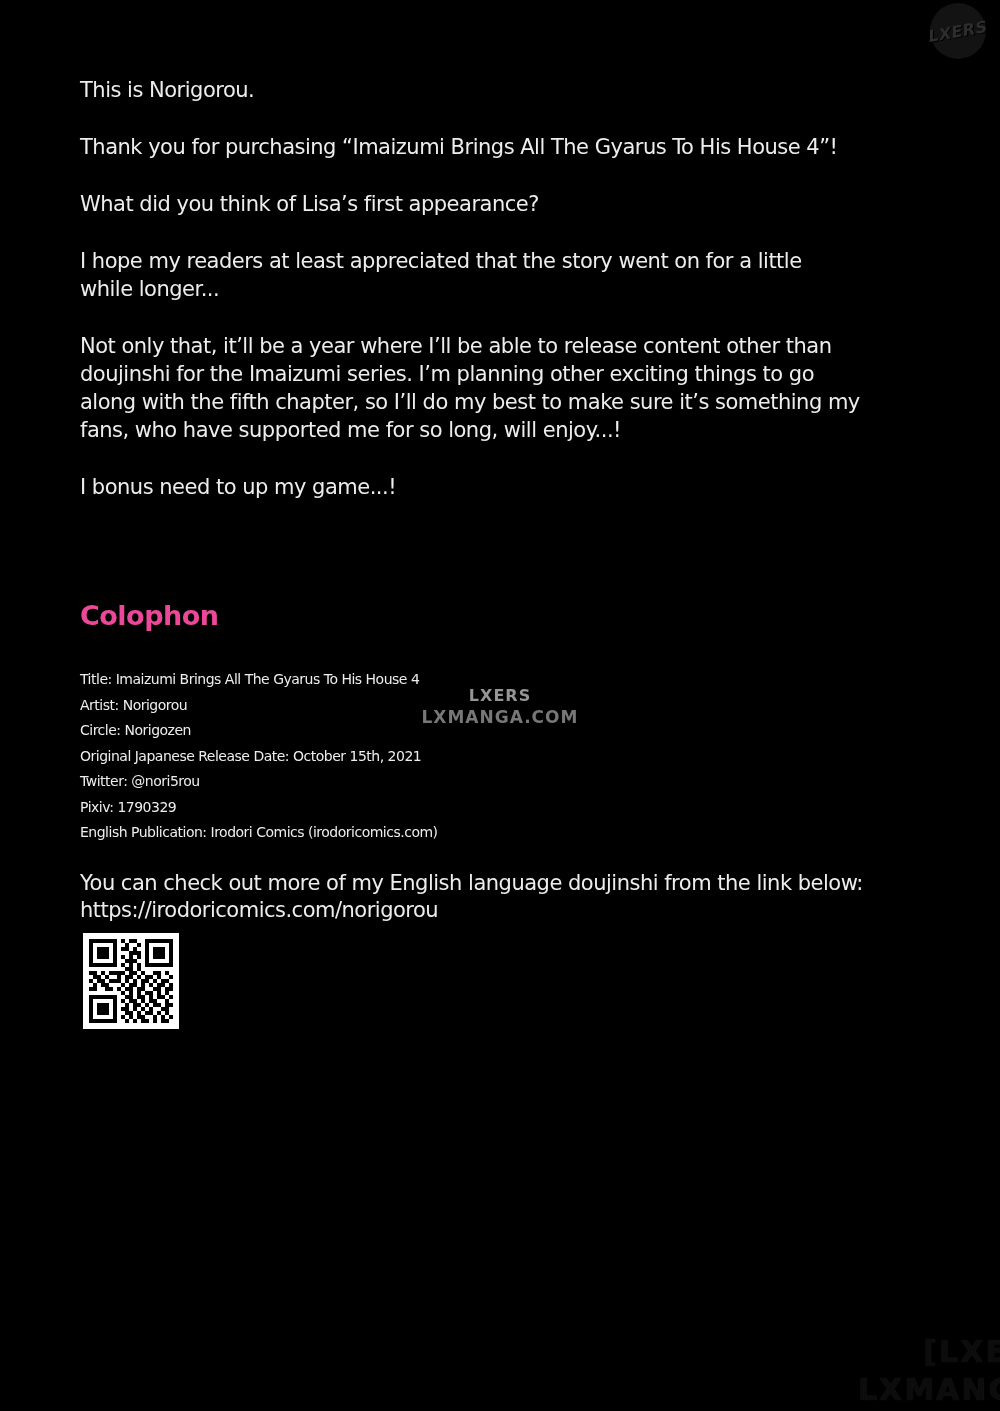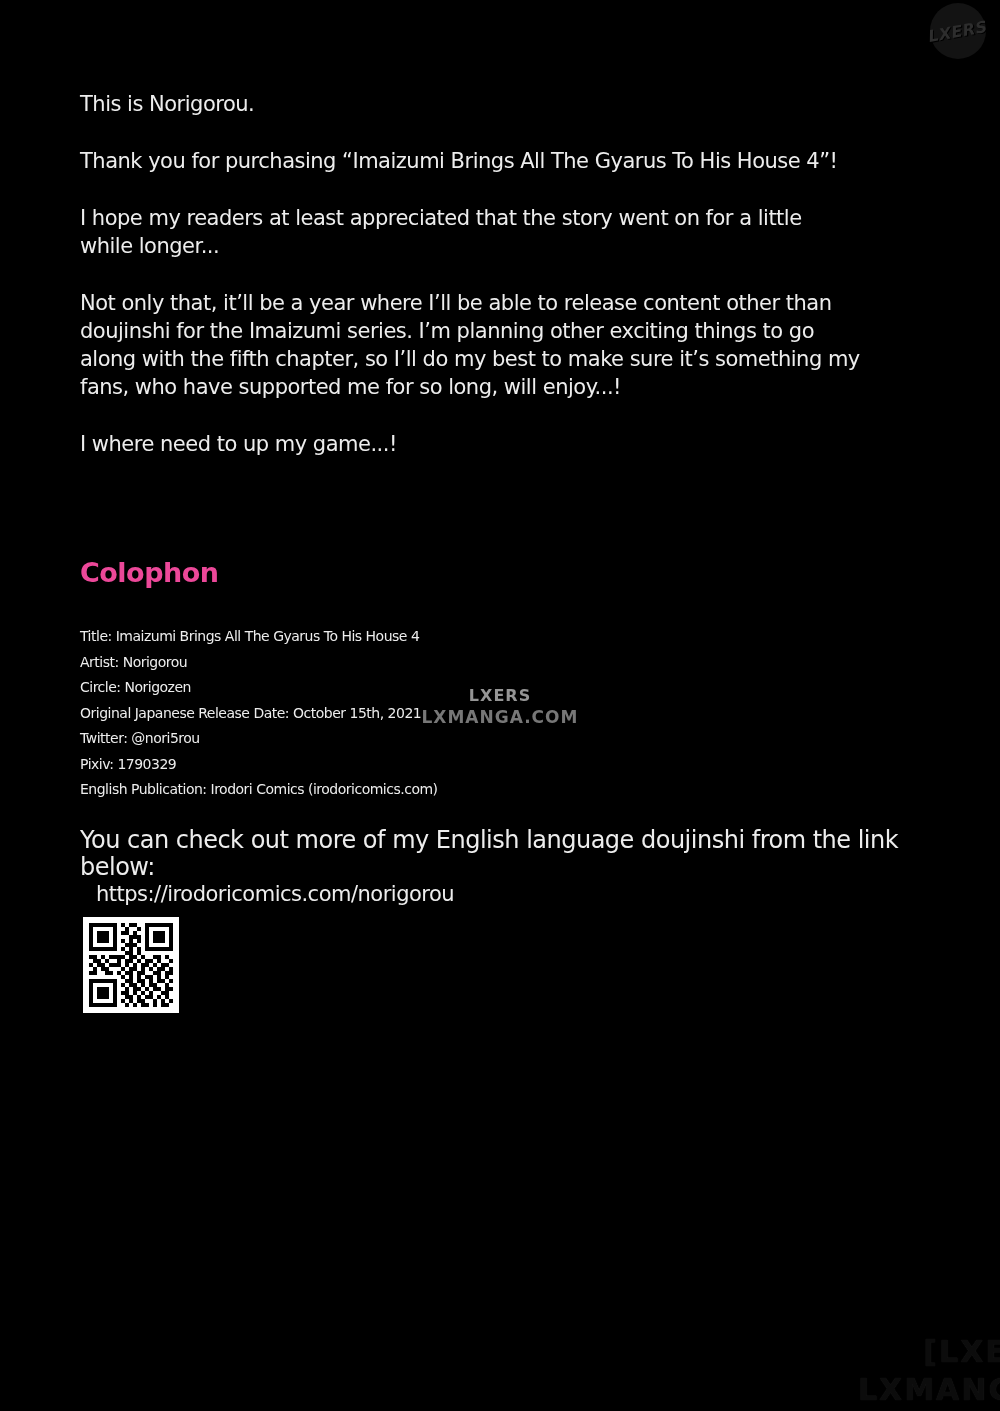--- a/index.html
+++ b/index.html
@@ -13,21 +13,21 @@
     font-family: "DejaVu Sans", "Liberation Sans", sans-serif;
   }
   .page {
     position: absolute;
     inset: 0;
     background: #000000;
   }
   .content {
     position: absolute;
     left: 80px;
-    top: 90px;
+    top: 76px;
     width: 880px;
     color: #ededed;
   }
   .para {
     font-size: 21px;
     line-height: 28px;
     letter-spacing: -0.5px;
     margin: 0 0 29px 0;
     white-space: pre-line;
   }
@@ -41,29 +41,28 @@
     color: #ec4899;
   }
   .colophon-lines {
     font-size: 14px;
     line-height: 25.5px;
     letter-spacing: -0.5px;
     white-space: pre-line;
   }
   .link-note {
     margin-top: 24px;
-    font-size: 24px;
+    font-size: 21px;
     line-height: 27px;
     letter-spacing: -0.5px;
   }
   .link-url {
     font-size: 21px;
     line-height: 27px;
     letter-spacing: -0.5px;
-    margin-left: 16px;
   }
   .qr-box {
     margin-top: 9px;
     margin-left: 3px;
     width: 84px;
     height: 84px;
     padding: 6px;
     background: #ffffff;
     display: inline-block;
   }
@@ -151,27 +150,28 @@
 
 <div class="page">
 
   <div class="corner-logo">
     <span>LXERS</span>
   </div>
 
   <div class="content">
     <div class="para">This is Norigorou.</div>
     <div class="para">Thank you for purchasing “Imaizumi Brings All The Gyarus To His House 4”!</div>
+    <div class="para">What did you think of Lisa’s first appearance?</div>
     <div class="para">I hope my readers at least appreciated that the story went on for a little
 while longer...</div>
     <div class="para">Not only that, it’ll be a year where I’ll be able to release content other than
 doujinshi for the Imaizumi series. I’m planning other exciting things to go
 along with the fifth chapter, so I’ll do my best to make sure it’s something my
 fans, who have supported me for so long, will enjoy...!</div>
-    <div class="para">I where need to up my game...!</div>
+    <div class="para">I bonus need to up my game...!</div>
 
     <div class="colophon-heading">Colophon</div>
 
     <div class="colophon-lines">Title: Imaizumi Brings All The Gyarus To His House 4
 Artist: Norigorou
 Circle: Norigozen
 Original Japanese Release Date: October 15th, 2021
 Twitter: @nori5rou
 Pixiv: 1790329
 English Publication: Irodori Comics (irodoricomics.com)</div>

